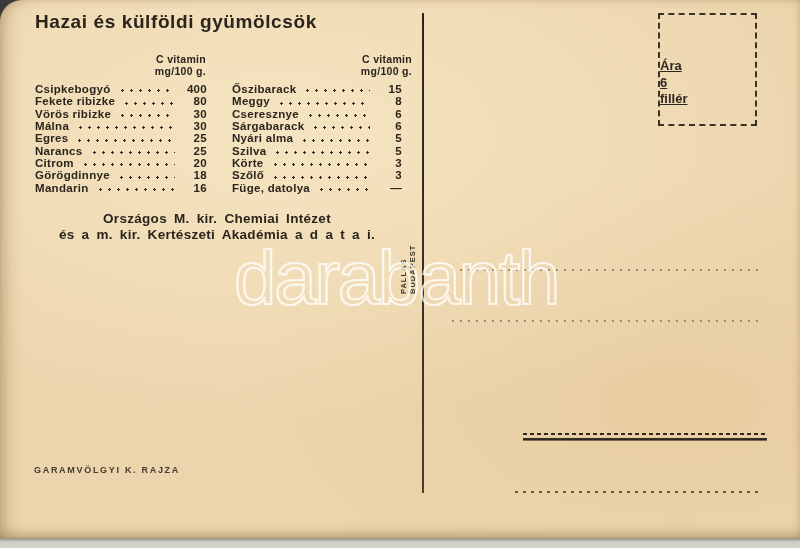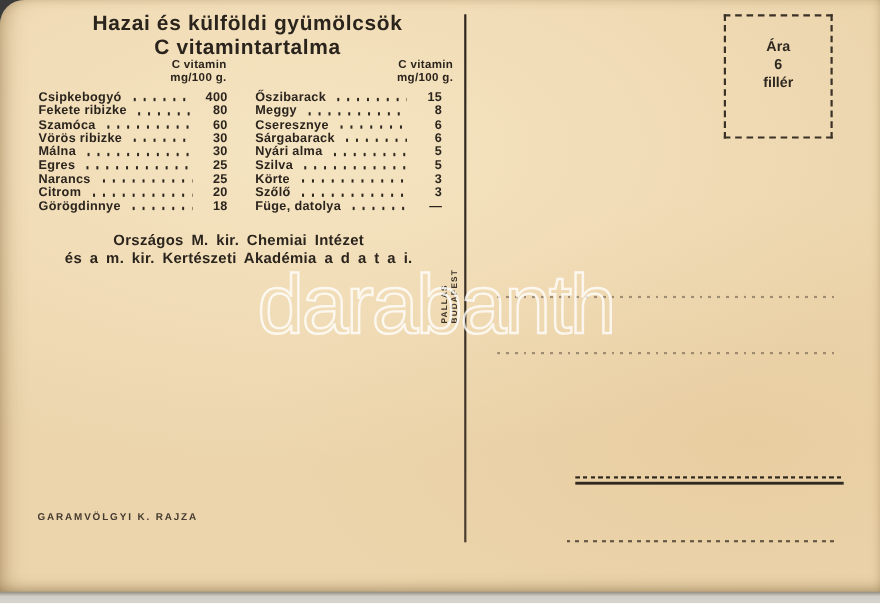--- a/index.html
+++ b/index.html
@@ -24,21 +24,21 @@
       #ecd5ad;
     border-top-left-radius:22px;
     box-shadow:
       inset 16px 0 20px -14px rgba(125,92,48,.5),
       inset -5px 0 10px -7px rgba(125,92,48,.35),
       inset 0 -10px 14px -9px rgba(110,85,45,.55),
       inset 0 6px 10px -8px rgba(125,92,48,.3);
     color:#2b241d;
   }
   .title{
-    position:absolute;left:35px;top:11px;width:380px;text-align:center;
+    position:absolute;left:35px;top:11px;width:380px;
     font-weight:bold;font-size:19px;line-height:22px;letter-spacing:.6px;
   }
   .col-header{
     position:absolute;top:54px;width:80px;text-align:right;
     font-weight:bold;font-size:10.5px;line-height:11.5px;letter-spacing:.3px;
   }
   .col-header.left{left:126px;}
   .col-header.right{left:332px;}
   .fruit-col{
     position:absolute;top:83px;display:flex;flex-direction:column;
@@ -66,22 +66,23 @@
   }
   .divider{
     position:absolute;left:422px;top:13px;width:2.3px;height:480px;
     background:linear-gradient(#2b241d,#3a3127 60%,#4a3e30);
   }
   .stamp-box{
     position:absolute;left:658px;top:13px;width:99px;height:113px;
     border:2px dashed #3a3127;box-sizing:border-box;
   }
   .stamp-text{
-    margin-top:19px;text-align:center;font-weight:bold;font-size:13px;line-height:16.5px;
+    margin-top:43px;font-weight:bold;font-size:13px;line-height:16.5px;
     color:#2f2821;
+    text-decoration:underline;
   }
   .addr-dotted{
     position:absolute;height:2.2px;
     background:repeating-linear-gradient(90deg,#5f5140 0 2.5px,rgba(0,0,0,0) 2.5px 8px);
     opacity:.55;
   }
   .addr-1{left:452px;top:269px;width:311px;}
   .addr-2{left:452px;top:320px;width:311px;}
   .addr-double{
     position:absolute;left:523px;top:433px;width:244px;height:8px;
@@ -110,21 +111,20 @@
 </head>
 <body>
 
 <div class="scan-corner"></div>
 <div class="scan-bottom"></div>
 
 <div class="postcard">
 
   <div class="title">
     <div>Hazai és külföldi gyümölcsök</div>
-    <div>C vitamintartalma</div>
   </div>
 
   <div class="col-header left">
     <div>C vitamin</div>
     <div>mg/100 g.</div>
   </div>
   <div class="col-header right">
     <div>C vitamin</div>
     <div>mg/100 g.</div>
   </div>
@@ -134,25 +134,20 @@
         <span class="t-name">Csipkebogyó</span>
         <span class="t-leader"></span>
         <span class="t-value">400</span>
       </div>
       <div class="t-row">
         <span class="t-name">Fekete ribizke</span>
         <span class="t-leader"></span>
         <span class="t-value">80</span>
       </div>
       <div class="t-row">
-        <span class="t-name">Szamóca</span>
-        <span class="t-leader"></span>
-        <span class="t-value">60</span>
-      </div>
-      <div class="t-row">
         <span class="t-name">Vörös ribizke</span>
         <span class="t-leader"></span>
         <span class="t-value">30</span>
       </div>
       <div class="t-row">
         <span class="t-name">Málna</span>
         <span class="t-leader"></span>
         <span class="t-value">30</span>
       </div>
       <div class="t-row">
@@ -167,20 +162,25 @@
       </div>
       <div class="t-row">
         <span class="t-name">Citrom</span>
         <span class="t-leader"></span>
         <span class="t-value">20</span>
       </div>
       <div class="t-row">
         <span class="t-name">Görögdinnye</span>
         <span class="t-leader"></span>
         <span class="t-value">18</span>
+      </div>
+      <div class="t-row">
+        <span class="t-name">Mandarin</span>
+        <span class="t-leader"></span>
+        <span class="t-value">16</span>
       </div>
     </div>
   <div class="fruit-col right">
       <div class="t-row">
         <span class="t-name">Őszibarack</span>
         <span class="t-leader"></span>
         <span class="t-value">15</span>
       </div>
       <div class="t-row">
         <span class="t-name">Meggy</span>

